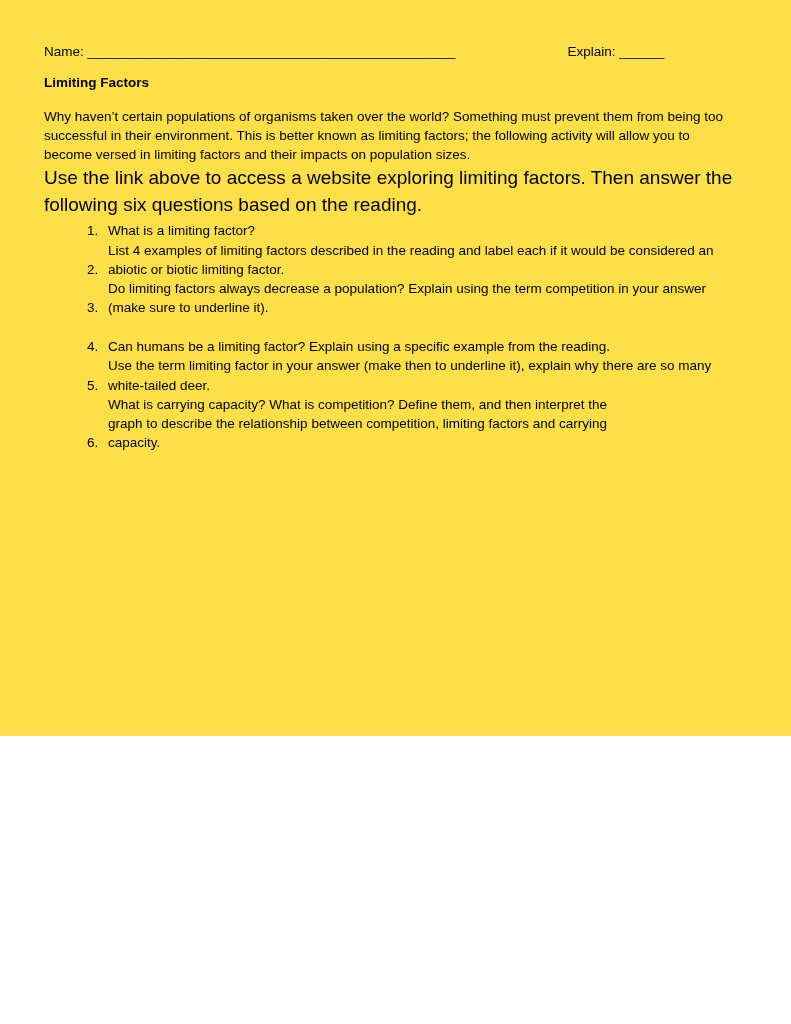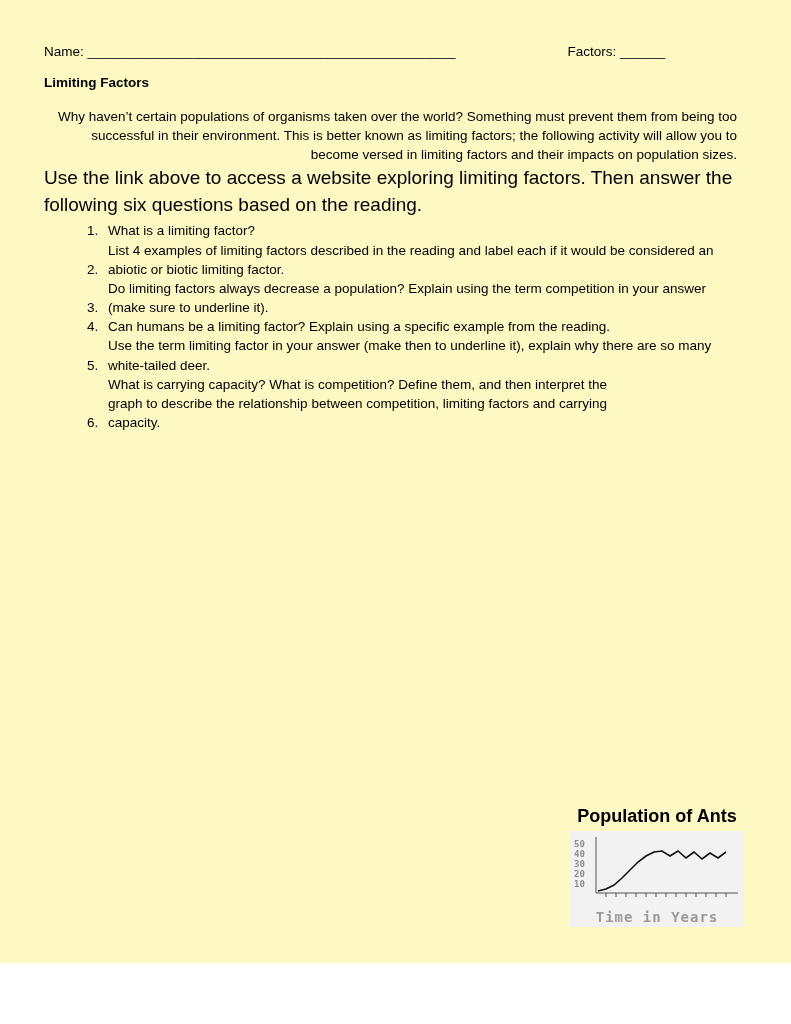--- a/index.html
+++ b/index.html
@@ -7,22 +7,22 @@
     padding: 0;
     background: #ffffff;
   }
   body {
     font-family: "Liberation Sans", sans-serif;
     color: #000000;
   }
   .page {
     position: relative;
     width: 791px;
-    height: 963px;
-    background: #fef9c3;
+    height: 736px;
+    background: #fde047;
     box-sizing: border-box;
     padding: 40px 54px 60px 44px;
     overflow: hidden;
   }
 
   .header-row {
     display: flex;
     align-items: baseline;
     font-size: 13.5px;
     margin-top: 4px;
@@ -39,21 +39,21 @@
     text-align: left;
     font-weight: bold;
     font-size: 13.5px;
     margin-top: 16px;
   }
 
   .intro {
     font-size: 13.5px;
     line-height: 1.42;
     margin-top: 17px;
-    text-align: right;
+    text-align: left;
   }
 
   .part-line {
     font-size: 13.5px;
     margin-top: 18px;
     line-height: 1.42;
   }
   .part-label {
     font-weight: bold;
     font-style: italic;
@@ -81,21 +81,21 @@
   ol.questions > li .qtext {
     display: inline-block;
     padding-left: 6px;
     text-indent: 0;
   }
 
   
   li.q1 { margin-bottom: 86px; text-decoration: underline; }
   li.q2 { margin-bottom: 68px; }
   li.q3 { margin-bottom: 86px; }
-  li.q4 { margin-bottom: 89px; }
+  li.q4 { margin-bottom: 89px; margin-top: 20px; }
   li.q5 { margin-bottom: 86px; }
   li.q6 { margin-bottom: 0; }
 
   .q2text, .q3text, .q5text { max-width: 640px; }
   .q6text { max-width: 500px; }
 
   .graph-block {
     position: absolute;
     right: 47px;
     top: 806px;
@@ -130,21 +130,21 @@
     letter-spacing: 1px;
   }
 </style>
 </head>
 <body>
 
 <div class="page">
 
   <div class="header-row">
     <span class="name-field">Name: _________________________________________________</span>
-    <span class="period-field">Factors: ______</span>
+    <span class="period-field">Explain: ______</span>
   </div>
 
   <div class="doc-title">Limiting Factors</div>
 
   <div class="intro">Why haven’t certain populations of organisms taken over the world?  Something must prevent them from being too successful in their environment.  This is better known as limiting factors; the following activity will allow you to become versed in limiting factors and their impacts on population sizes.</div>
 
 
   <div class="instructions">Use the link above to access a website exploring limiting factors.  Then answer the following six questions based on the reading.</div>
 
   <ol class="questions">

